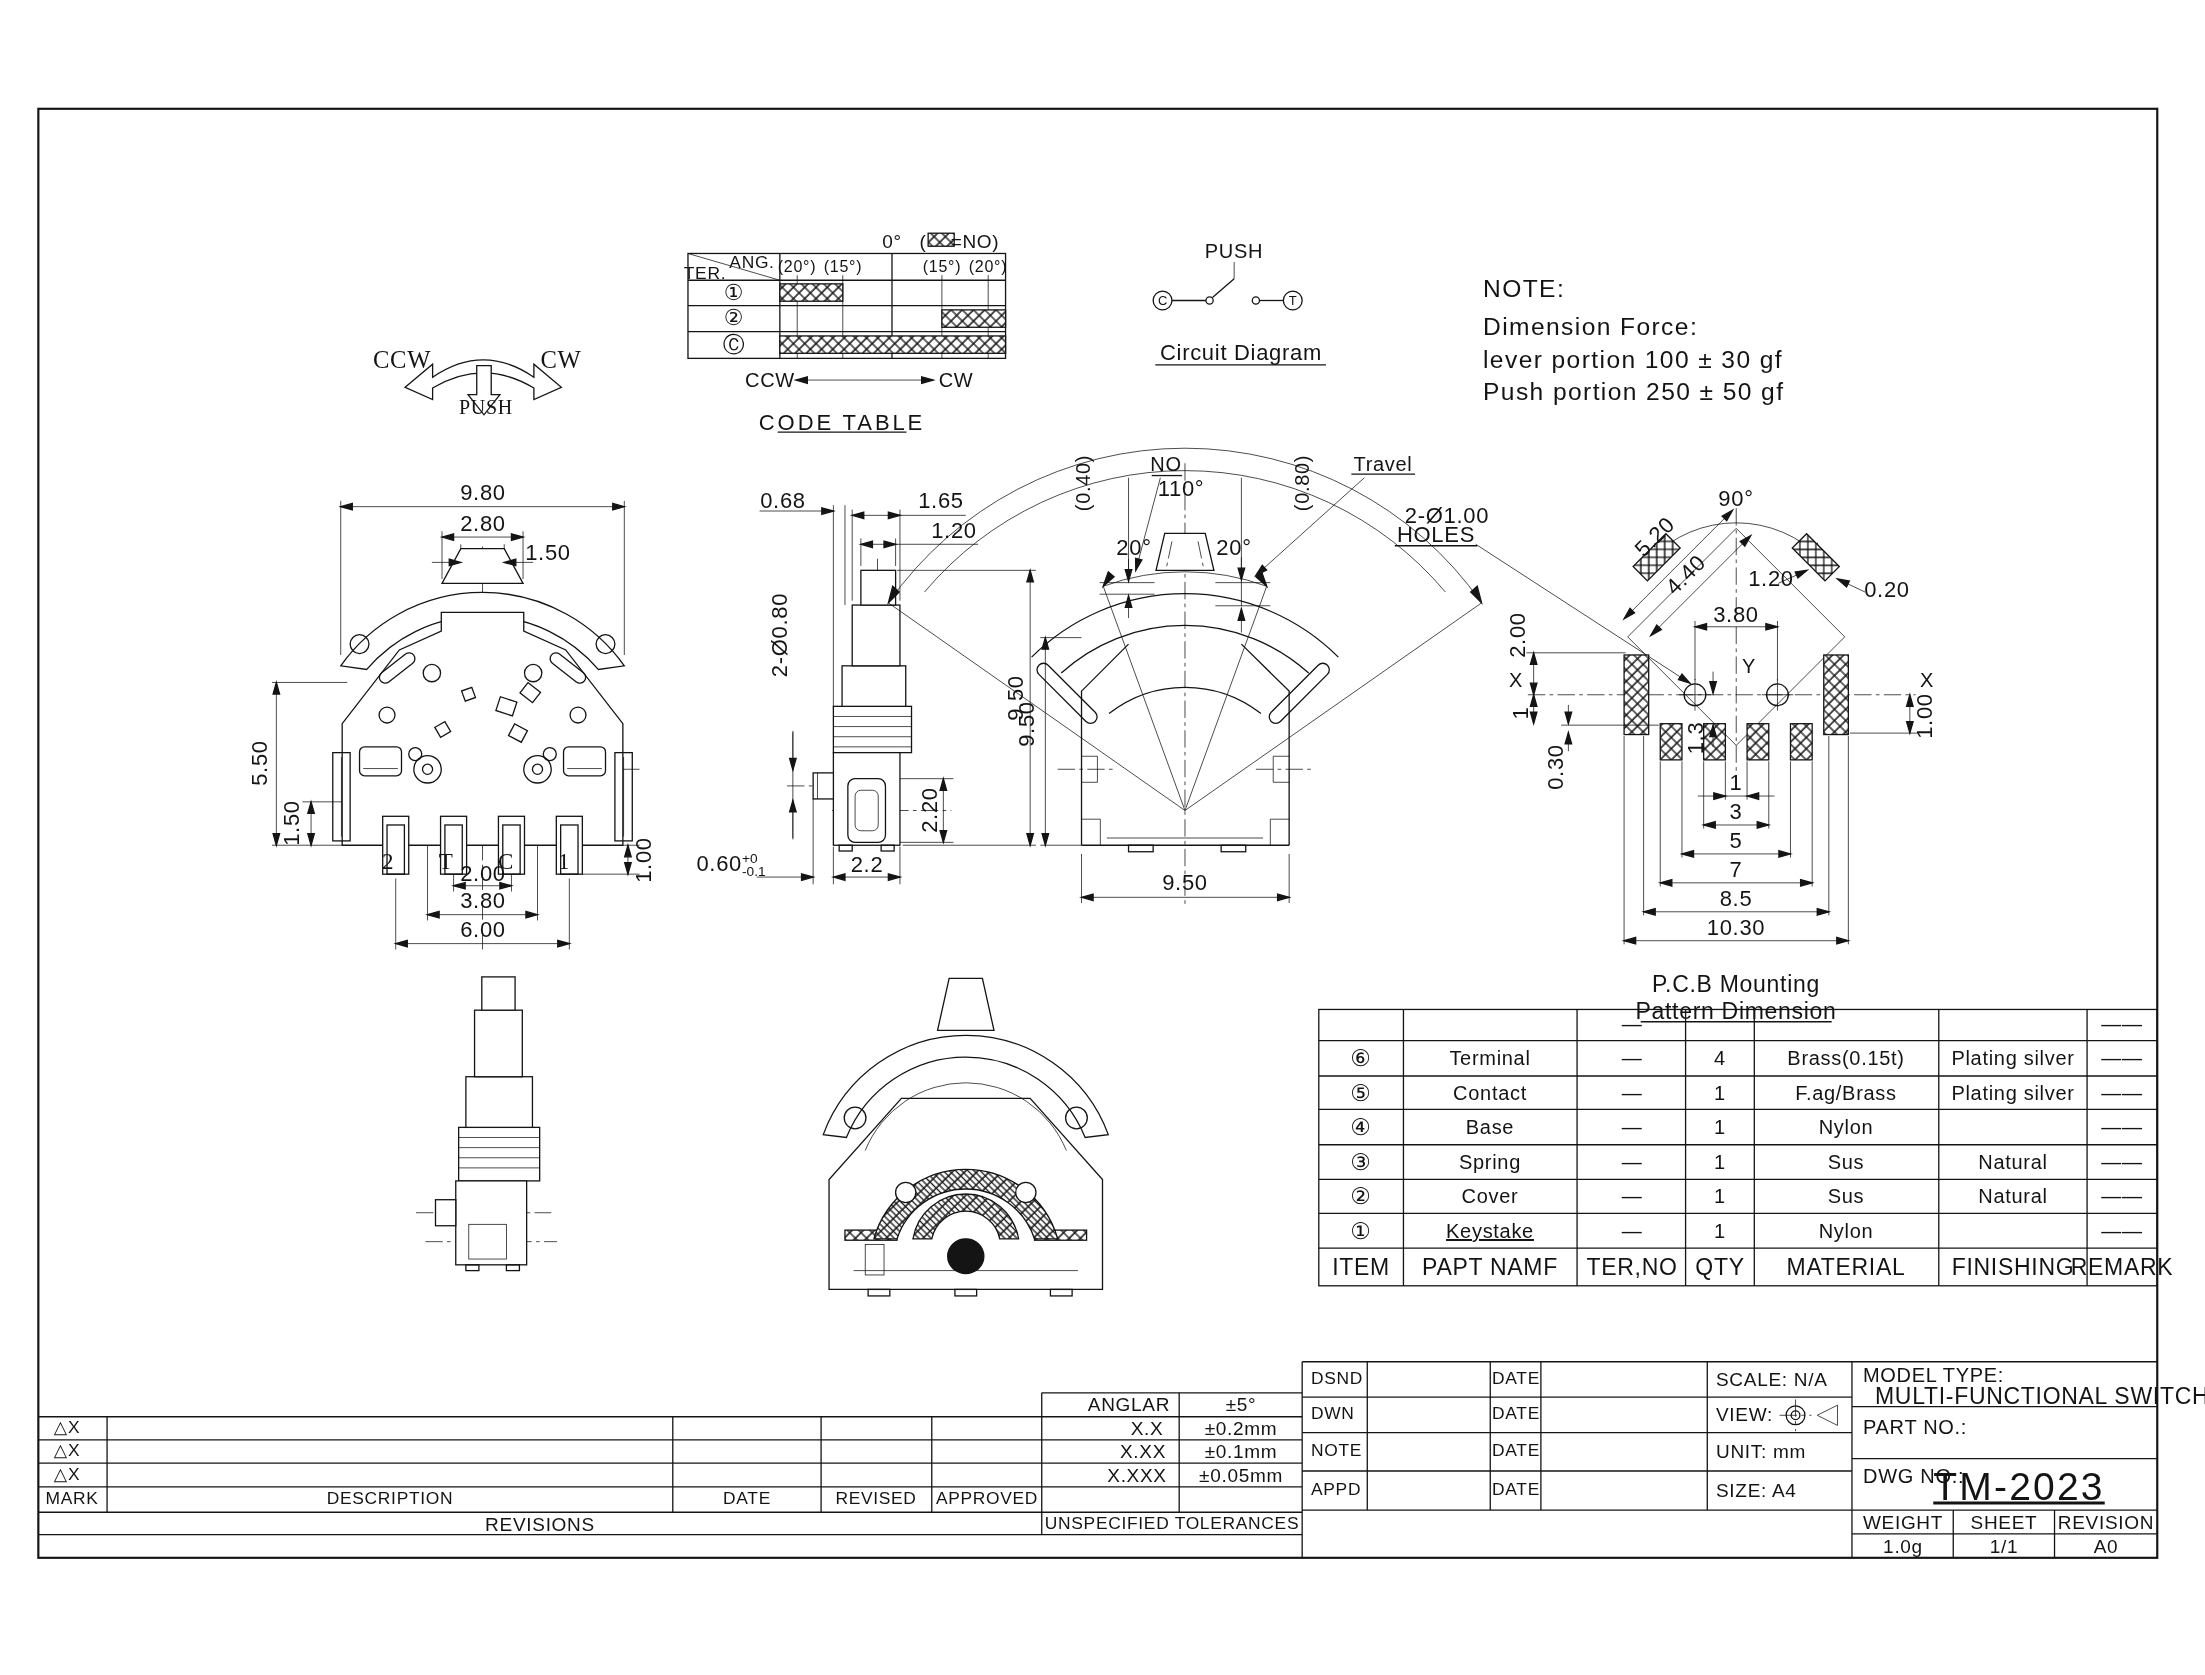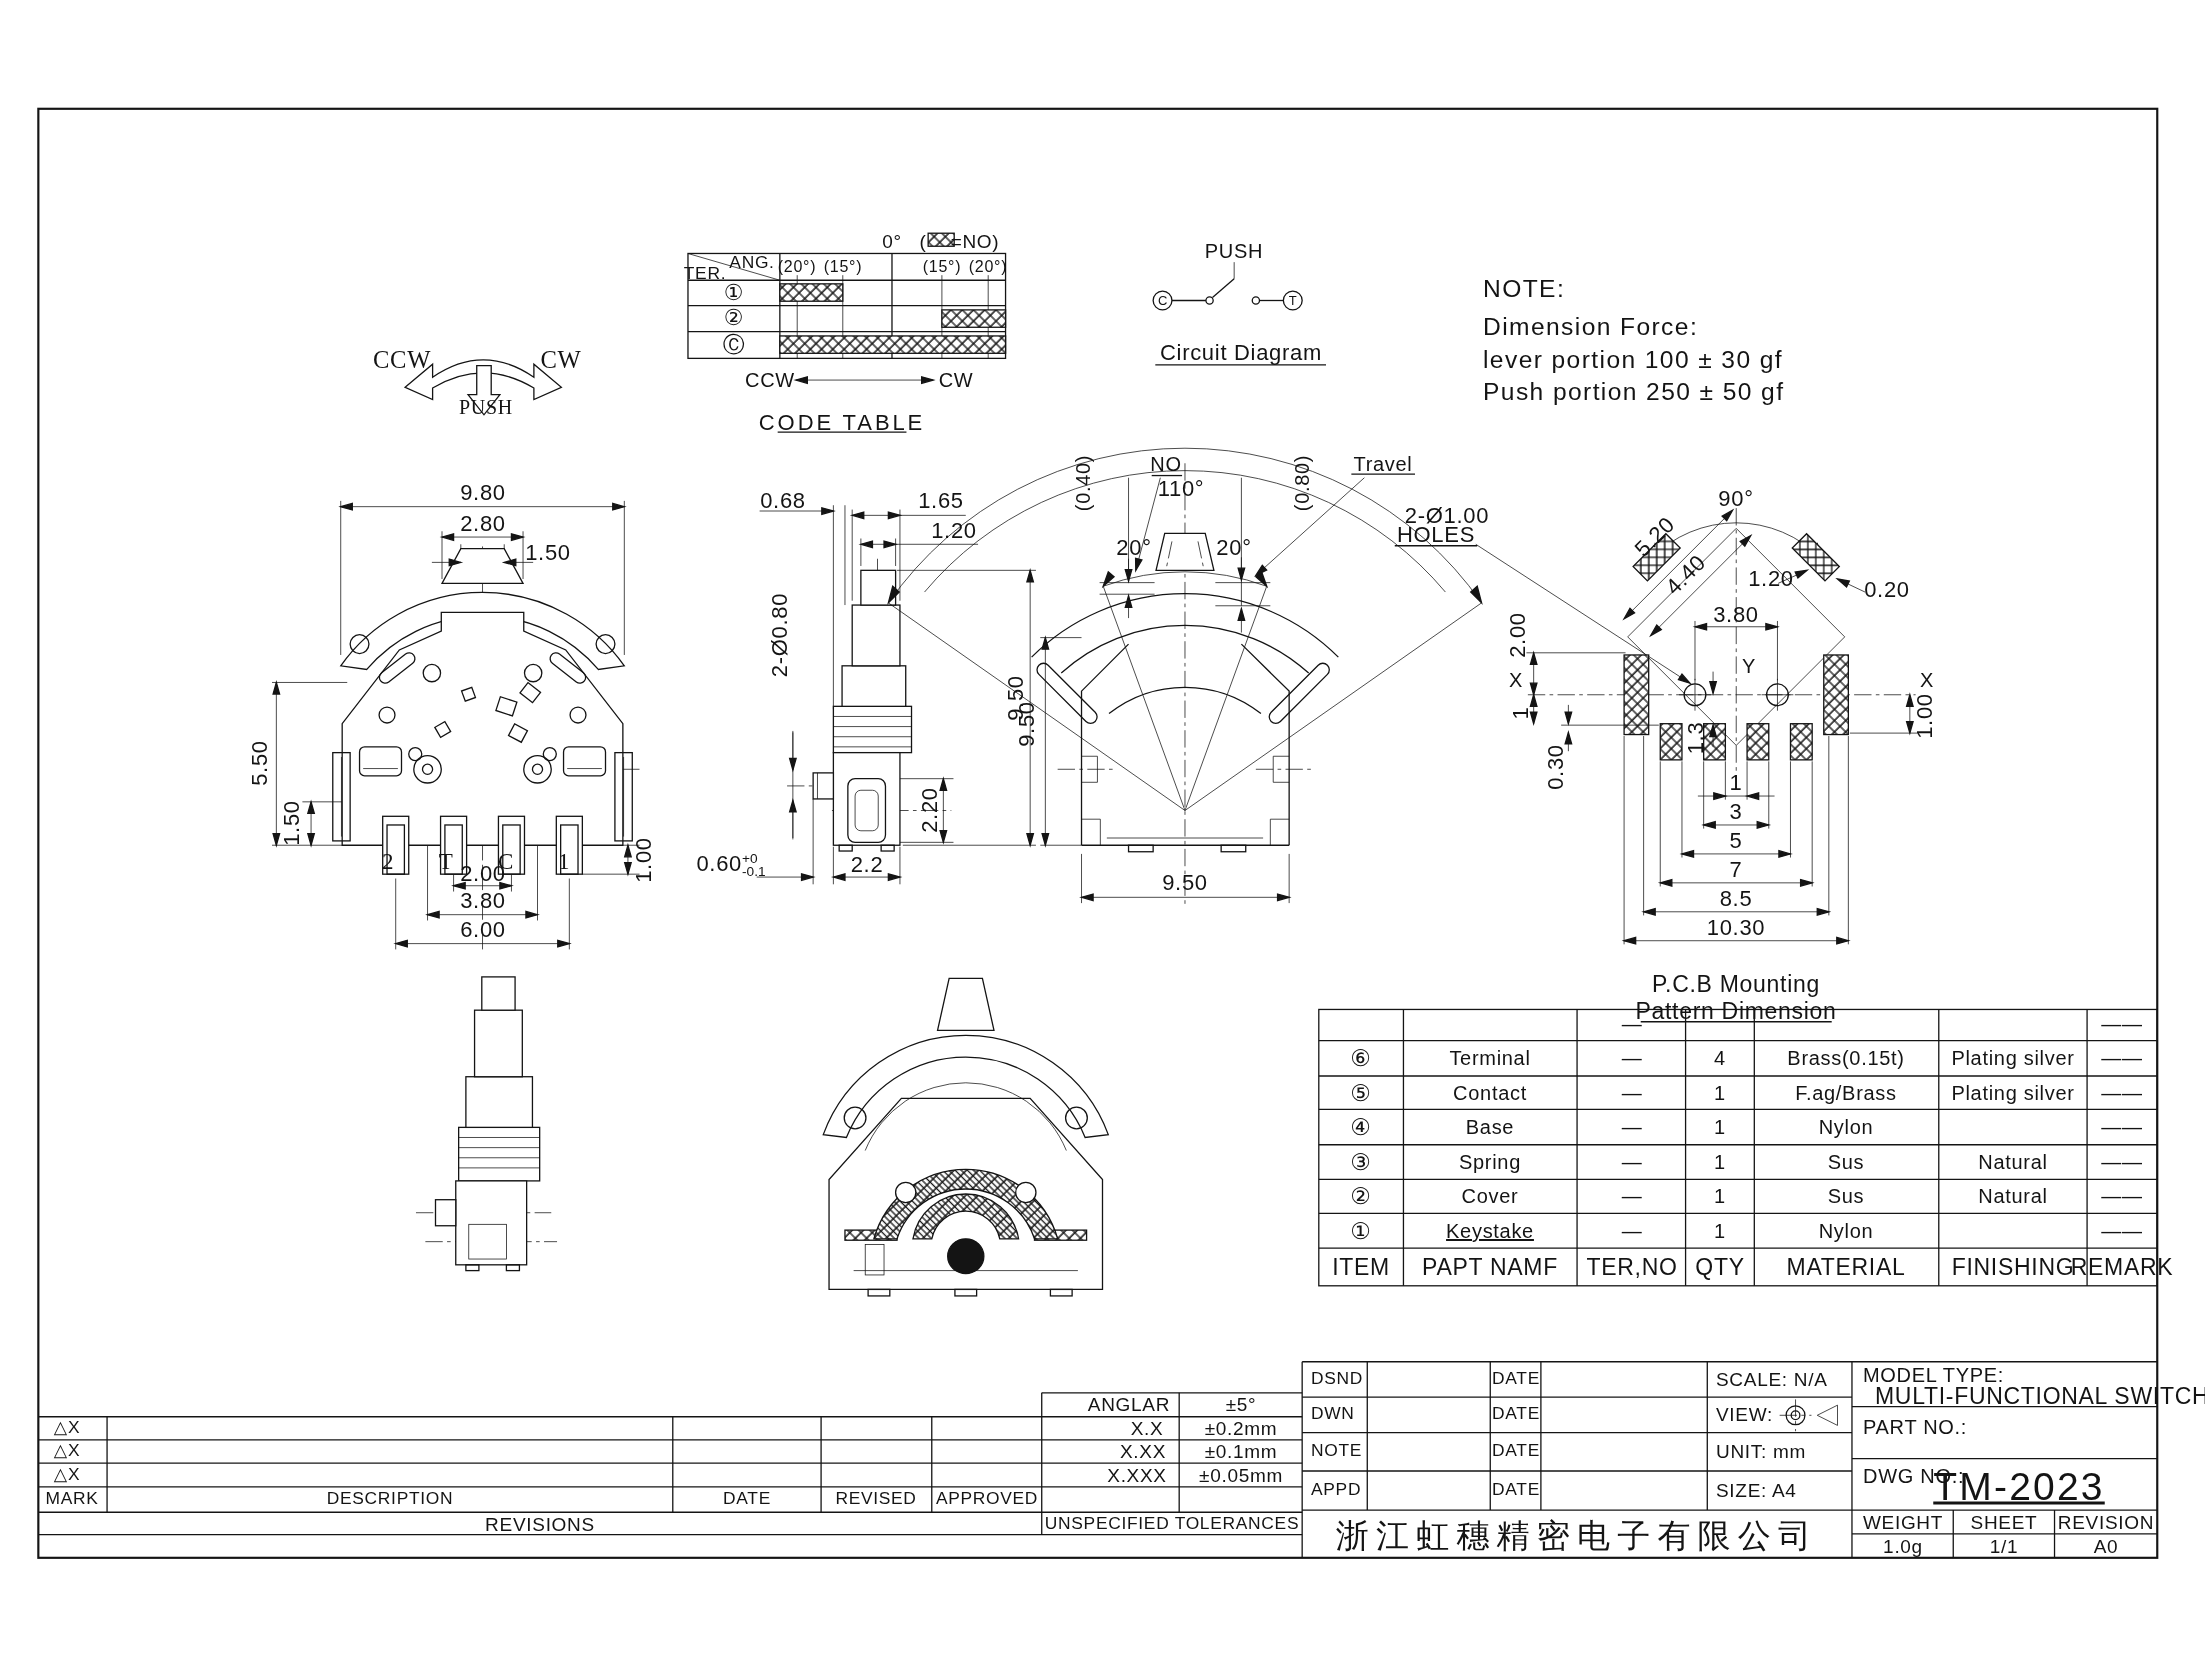--- a/index.html
+++ b/index.html
@@ -618,21 +618,20 @@
 <span class="t tl fs32" style="left:1875px;top:1396px">MULTI-FUNCTIONAL SWITCH</span>
 <span class="t tl fs28" style="left:1863px;top:1427px">PART NO.:</span>
 <span class="t tl fs28" style="left:1863px;top:1476px">DWG NO.:</span>
 <span class="t fs54" style="left:2019px;top:1486px">TM-2023</span>
 <span class="t fs26" style="left:1903px;top:1522px">WEIGHT</span>
 <span class="t fs26" style="left:2004px;top:1522px">SHEET</span>
 <span class="t fs26" style="left:2106px;top:1522px">REVISION</span>
 <span class="t fs26" style="left:1903px;top:1546px">1.0g</span>
 <span class="t fs26" style="left:2004px;top:1546px">1/1</span>
 <span class="t fs26" style="left:2106px;top:1546px">A0</span>
-<span class="t company" style="left:1577px;top:1535px">浙江虹穗精密电子有限公司</span>
 
 <span class="t fs24" style="left:67px;top:1428px">△X</span>
 <span class="t fs24" style="left:67px;top:1451px">△X</span>
 <span class="t fs24" style="left:67px;top:1475px">△X</span>
 <span class="t fs24" style="left:72px;top:1499px">MARK</span>
 <span class="t fs24" style="left:390px;top:1499px">DESCRIPTION</span>
 <span class="t fs24" style="left:747px;top:1499px">DATE</span>
 <span class="t fs24" style="left:876px;top:1499px">REVISED</span>
 <span class="t fs24" style="left:987px;top:1499px">APPROVED</span>
 <span class="t fs26" style="left:540px;top:1524px">REVISIONS</span>

